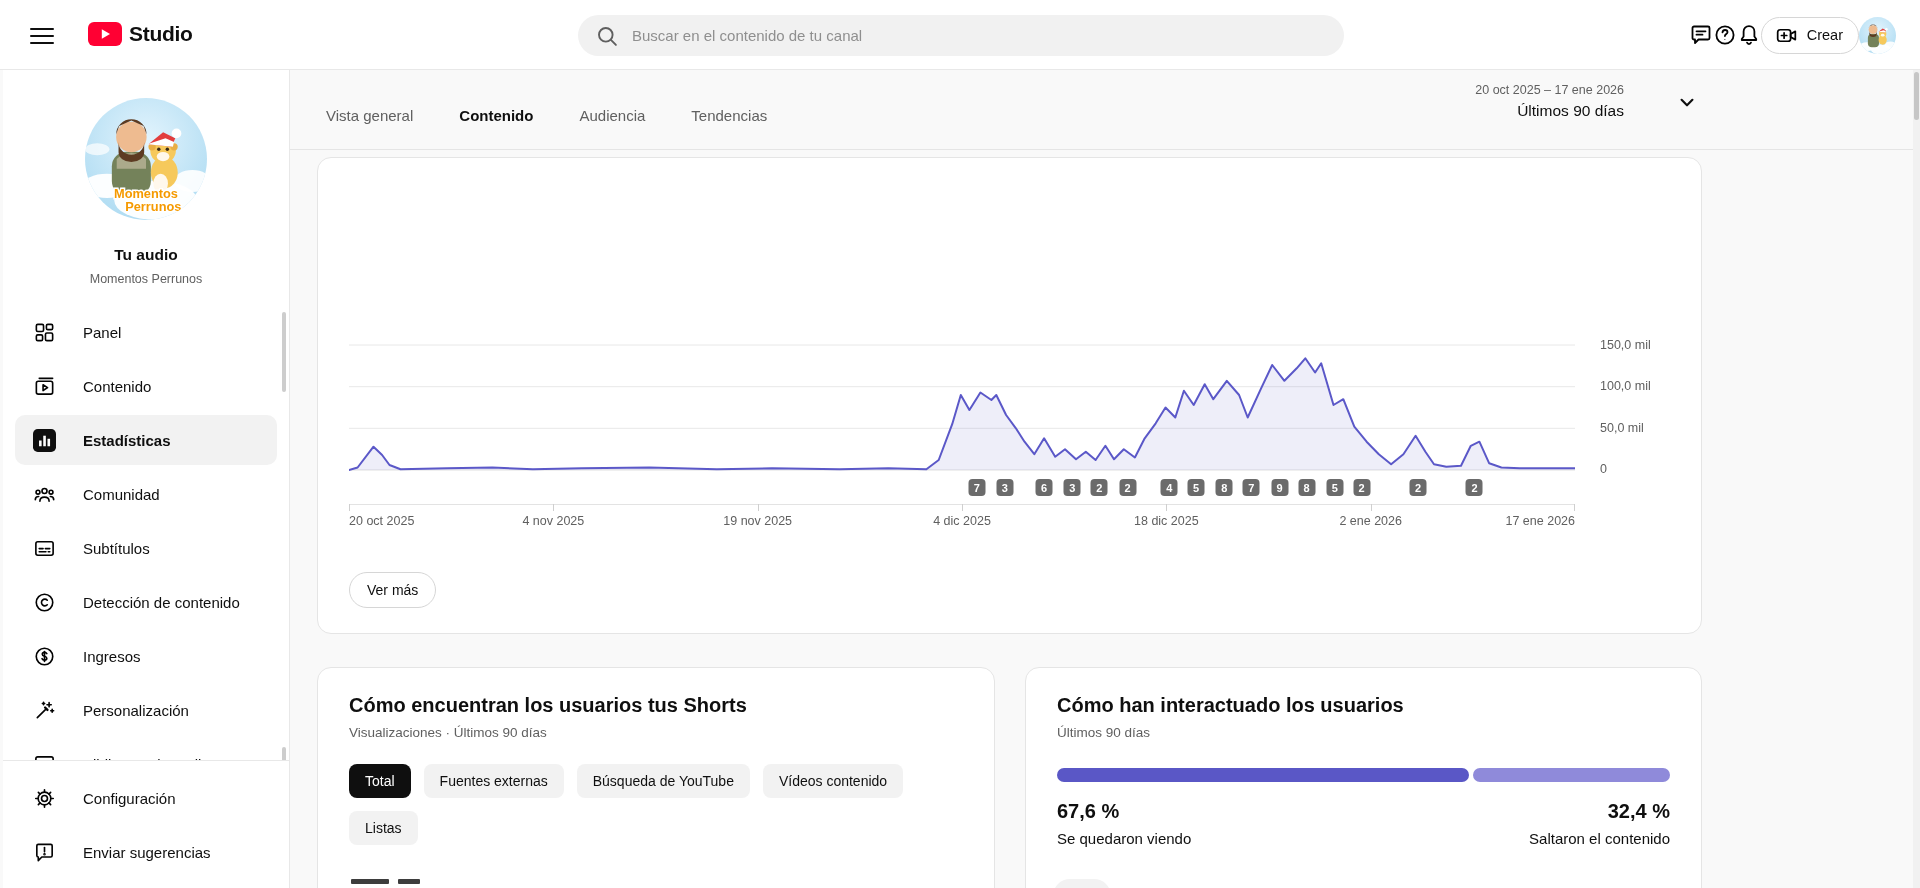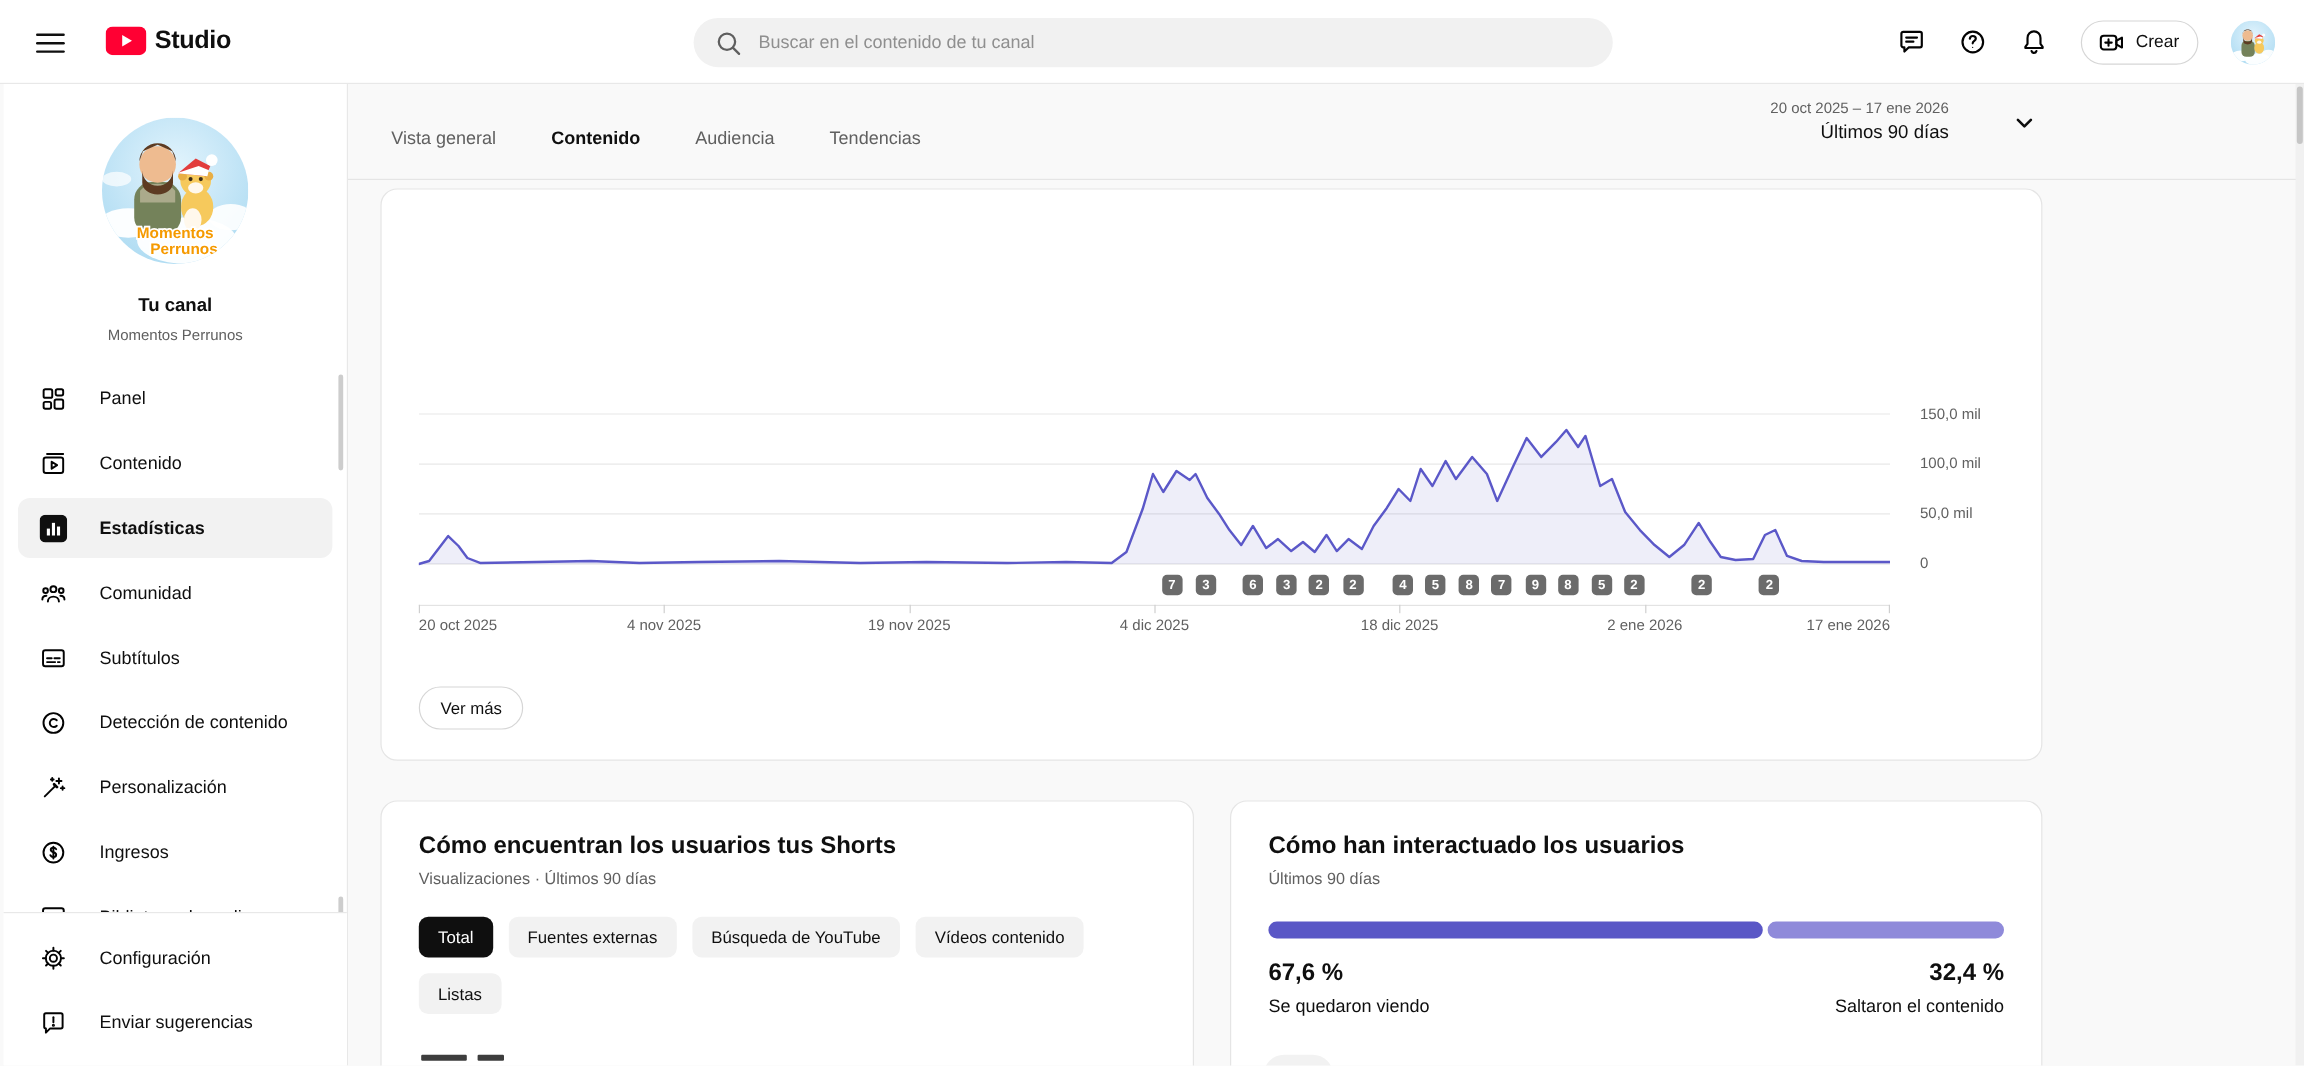--- a/index.html
+++ b/index.html
@@ -9,21 +9,21 @@
 
   
   .topbar { position:absolute; top:0; left:0; right:0; height:70px; background:#fff; border-bottom:1px solid #e8e8e8; z-index:40; }
   .burger { position:absolute; left:30px; top:23px; width:24px; height:24px; cursor:pointer; }
   .burger span { display:block; height:2.4px; background:#0f0f0f; border-radius:1px; margin:4.6px 0; }
   .logo { position:absolute; left:88px; top:22px; display:flex; gap:7px; cursor:pointer; }
   .logo-word { font-size:21px; font-weight:700; letter-spacing:-0.3px; color:#0f0f0f; }
   .search-pill { position:absolute; left:578px; top:15px; width:766px; height:41px; background:#f1f1f1; border-radius:21px; display:flex; align-items:center; padding-left:17px; }
   .search-pill input { flex:1; border:none; background:transparent; outline:none; font-family:inherit; font-size:15px; color:#0f0f0f; margin-left:13px; }
   .search-pill input::placeholder { color:#8f8f8f; }
-  .topbar-right { position:absolute; right:24px; top:0; height:70px; display:flex; align-items:center; gap:27px; }
+  .topbar-right { position:absolute; right:24px; top:0; height:70px; display:flex; align-items:center; }
   .icon-btn { width:24px; height:24px; cursor:pointer; }
   .create-btn { display:flex; align-items:center; gap:9px; height:37px; padding:0 15px 0 13px; border:1px solid #d6d6d6; border-radius:19px; background:#fff; font-size:14.5px; font-weight:500; cursor:pointer; }
   .avatar-mini { width:37px; height:37px; border-radius:50%; overflow:hidden; cursor:pointer; }
 
   
   .sidebar { position:absolute; top:70px; left:3px; bottom:0; width:287px; background:#fff; border-right:1px solid #e8e8e8; z-index:20; }
   .channel-block { text-align:center; }
   .channel-avatar { width:122px; height:122px; border-radius:50%; overflow:hidden; margin:28px auto 0; cursor:pointer; }
   .channel-title { margin-top:26px; font-size:15.5px; font-weight:700; }
   .channel-name { margin-top:8px; font-size:12.5px; color:#606060; }
@@ -191,21 +191,21 @@
         <ellipse cx="64" cy="48" rx="5.2" ry="3.8" fill="#fff8ec"></ellipse>
         <circle cx="60.5" cy="42" r="1.4" fill="#3a2a18"></circle>
         <circle cx="67.5" cy="42" r="1.4" fill="#3a2a18"></circle>
         <path d="M52 38l12-10 10 5-3 7z" fill="#e23d3d"></path>
         <circle cx="75" cy="29" r="4" fill="#fff"></circle>
         <path d="M51 38l15-5 7 3-1 4z" fill="#fff"></path>
         <text x="50" y="82" text-anchor="middle" font-size="10.5" font-weight="bold" fill="#f59a00" stroke="#fff" stroke-width="2.4" paint-order="stroke" font-family="Liberation Sans, sans-serif">Momentos</text>
         <text x="56" y="93" text-anchor="middle" font-size="10.5" font-weight="bold" fill="#f59a00" stroke="#fff" stroke-width="2.4" paint-order="stroke" font-family="Liberation Sans, sans-serif">Perrunos</text>
       </svg>
     </div>
-    <div class="channel-title">Tu canal</div>
+    <div class="channel-title">Tu audio</div>
     <div class="channel-name">Momentos Perrunos</div>
   </div>
 
   <div class="menu">
     <div class="menu-item">
       <svg class="mi-ico" width="23" height="23" viewBox="0 0 24 24" fill="none" stroke="#030303" stroke-width="1.7" stroke-linejoin="round">
         <rect x="3.5" y="3.5" width="7.5" height="7.5" rx="1.5"></rect>
           <rect x="14" y="3.5" width="6.5" height="5.5" rx="1.5"></rect>
         <rect x="3.5" y="14.5" width="6.5" height="6" rx="1.5"></rect>
           <rect x="13" y="12.5" width="7.5" height="8" rx="1.5"></rect>
@@ -249,35 +249,35 @@
     </div>
     <div class="menu-item">
       <svg class="mi-ico" width="23" height="23" viewBox="0 0 24 24" fill="none" stroke="#030303" stroke-width="1.7" stroke-linecap="round">
         <circle cx="12" cy="12" r="8.6"></circle>
         <path d="M14.9 9.6a3.5 3.5 0 1 0 0 4.8"></path>
       </svg>
       <span class="mi-label">Detección de contenido</span>
     </div>
     <div class="menu-item">
       <svg class="mi-ico" width="23" height="23" viewBox="0 0 24 24" fill="none" stroke="#030303" stroke-width="1.7" stroke-linecap="round">
+        <circle cx="12" cy="12" r="8.6"></circle>
+        <path d="M12 6.9v10.2"></path>
+        <path d="M14.4 9c-.5-.9-1.4-1.3-2.4-1.3-1.2 0-2.3.7-2.3 1.9 0 2.7 4.7 1.5 4.7 4.2 0 1.2-1.1 2-2.4 2-1.1 0-2.1-.5-2.6-1.5"></path>
+      </svg>
+      <span class="mi-label">Ingresos</span>
+    </div>
+    <div class="menu-item">
+      <svg class="mi-ico" width="23" height="23" viewBox="0 0 24 24" fill="none" stroke="#030303" stroke-width="1.7" stroke-linecap="round">
         <path d="M4.5 19.5l9-9"></path>
         <path d="M12.6 8.9l2.5 2.5" stroke-width="2.4"></path>
         <path d="M16.8 3.8v4.4M14.6 6h4.4"></path>
         <path d="M20 10.8v3M18.5 12.3h3"></path>
         <path d="M11 3.5v2.4M9.8 4.7h2.4"></path>
       </svg>
       <span class="mi-label">Personalización</span>
-    </div>
-    <div class="menu-item">
-      <svg class="mi-ico" width="23" height="23" viewBox="0 0 24 24" fill="none" stroke="#030303" stroke-width="1.7" stroke-linecap="round">
-        <circle cx="12" cy="12" r="8.6"></circle>
-        <path d="M12 6.9v10.2"></path>
-        <path d="M14.4 9c-.5-.9-1.4-1.3-2.4-1.3-1.2 0-2.3.7-2.3 1.9 0 2.7 4.7 1.5 4.7 4.2 0 1.2-1.1 2-2.4 2-1.1 0-2.1-.5-2.6-1.5"></path>
-      </svg>
-      <span class="mi-label">Ingresos</span>
     </div>
     <div class="menu-item">
       <svg class="mi-ico" width="23" height="23" viewBox="0 0 24 24" fill="none" stroke="#030303" stroke-width="1.7" stroke-linecap="round" stroke-linejoin="round">
         <rect x="3" y="4" width="18" height="16" rx="2"></rect>
         <circle cx="10" cy="14.8" r="1.9"></circle>
           <path d="M11.9 14.8V8.6l4.3 1.1"></path>
       </svg>
       <span class="mi-label">Biblioteca de audio</span>
     </div>
   </div>

